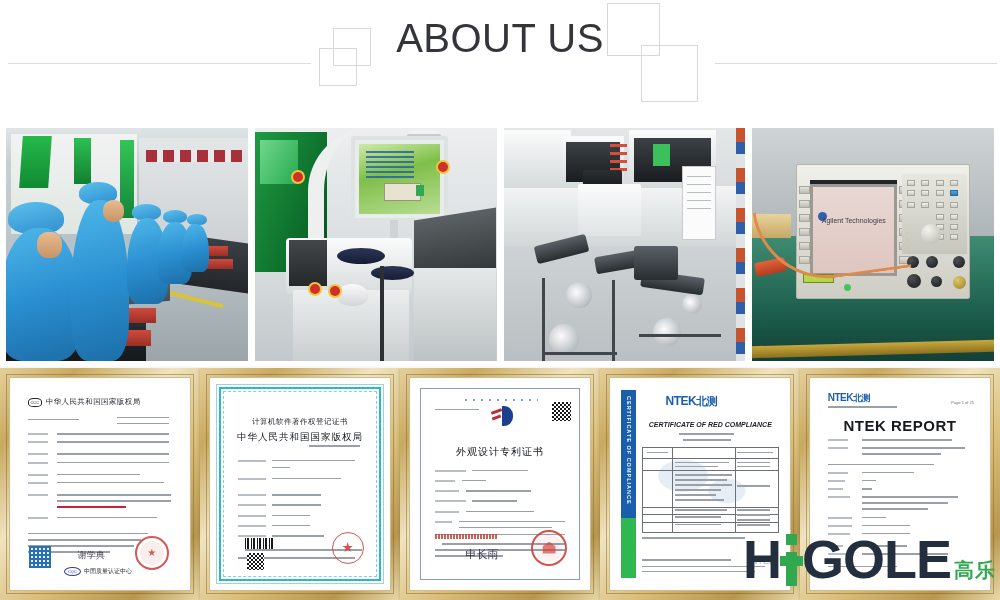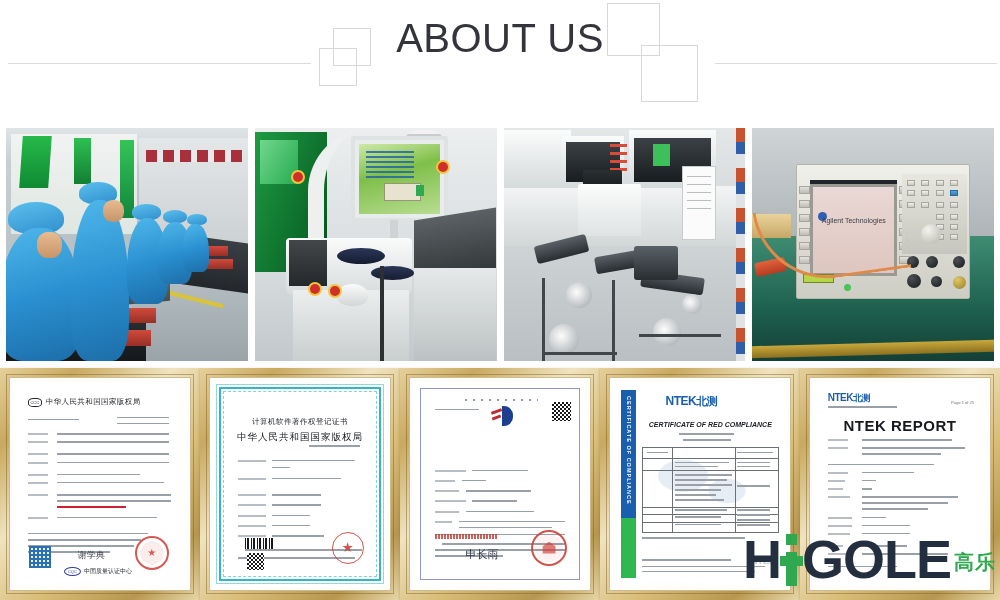--- a/index.html
+++ b/index.html
@@ -328,22 +328,22 @@
      background:#2fa84f; }
   .logo-i-cross { position:absolute; left:0; bottom:20px; width:23px; height:10px;
      background:#2fa84f; }
   .logo-i-dot { position:absolute; left:6px; top:2px; width:11px; height:11px;
      background:#2fa84f; }
   .logo-gole {
     font-size: 54px; font-weight: bold; color:#232f3e; letter-spacing:-1px;
     font-family:"Liberation Sans",sans-serif;
   }
   .logo-cn {
-    font-size: 20px; color:#2fa84f; font-weight: bold; margin-bottom:14px;
-    font-family:Liberation Sans, sans-serif; letter-spacing:1px;
+    font-size: 20px; color:#2fa84f; font-weight: bold; margin-bottom:4px;
+    font-family:Liberation Mono, monospace; letter-spacing:1px;
   }
 </style>
 </head>
 <body>
 
 <div class="page">
 
   <div class="header">
     <div class="rule rule-left"></div>
     <div class="rule rule-right"></div>
@@ -594,20 +594,21 @@
           <div class="doc c3">
         <div class="orn"></div>
         <div class="swirl"></div>
         <div class="iplogo">
           <div class="b"></div>
               <div class="r"></div>
               <div class="r2"></div>
         </div>
         <div class="qr"></div>
         <div class="tline" style="left:12%;top:13%;width:26%;"></div>
+        <div class="t2">外观设计专利证书</div>
         <div class="line" style="left:12%;top:43%;width:18%;"></div>
         <div class="tline" style="left:34%;top:43%;width:32%;"></div>
         <div class="line" style="left:12%;top:48%;width:12%;"></div>
         <div class="tline" style="left:28%;top:48%;width:14%;"></div>
         <div class="line" style="left:12%;top:53%;width:14%;"></div>
         <div class="tline" style="left:30%;top:53%;width:38%;"></div>
         <div class="line" style="left:12%;top:58%;width:18%;"></div>
         <div class="tline" style="left:34%;top:58%;width:26%;"></div>
         <div class="line" style="left:12%;top:63%;width:14%;"></div>
         <div class="tline" style="left:30%;top:63%;width:40%;"></div>

